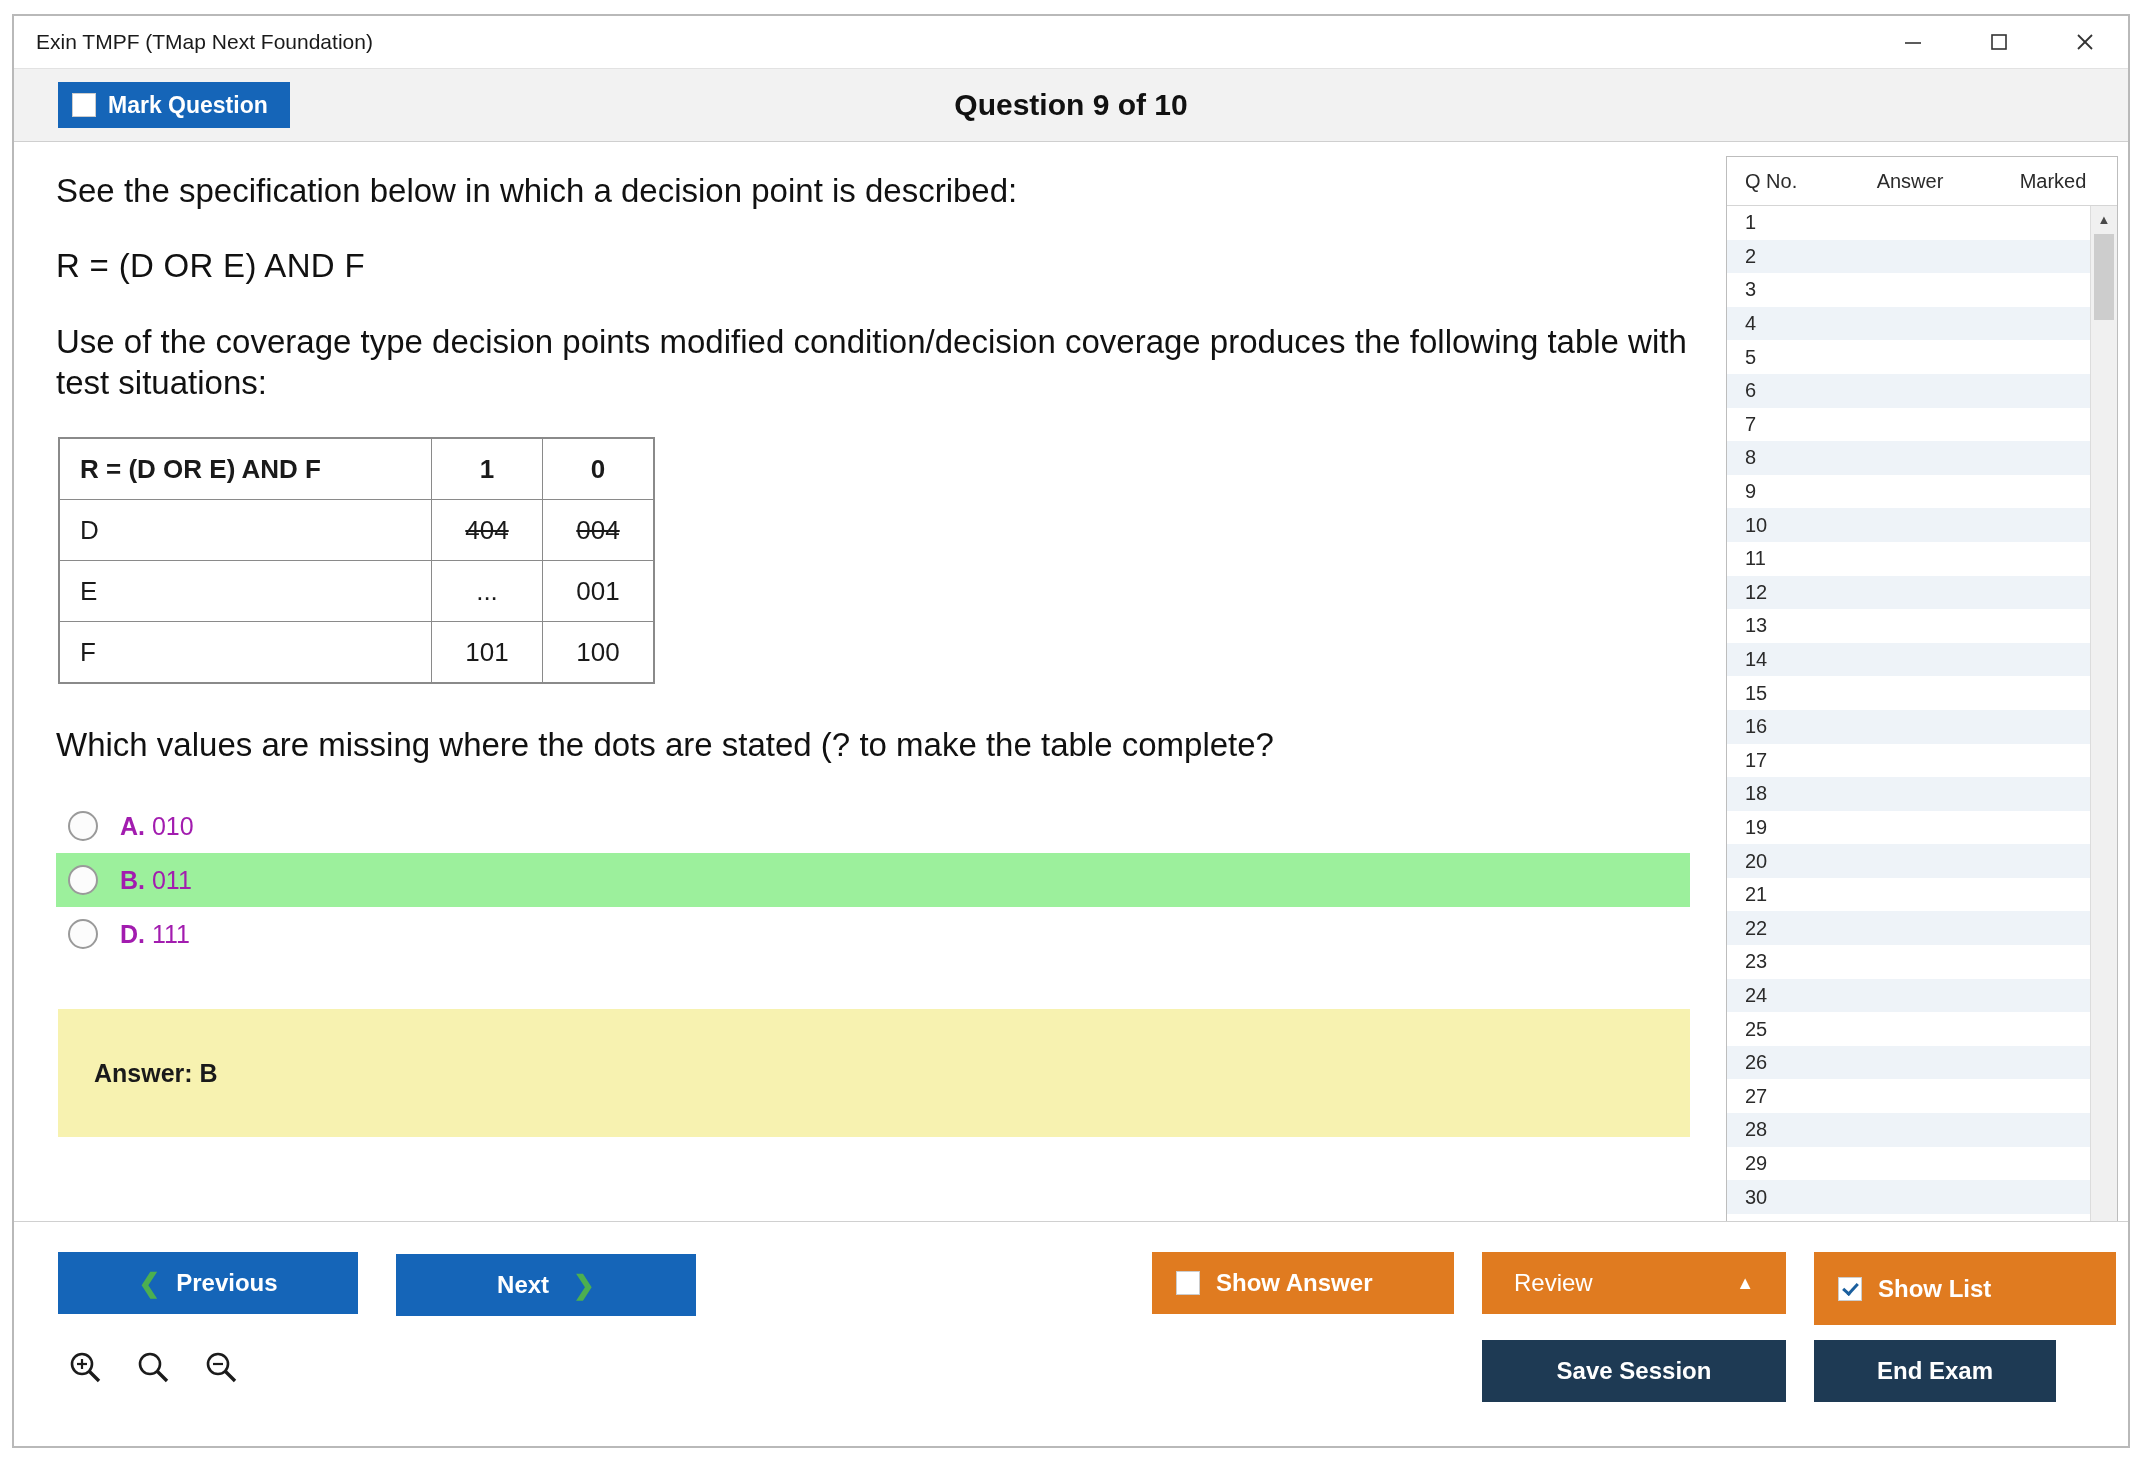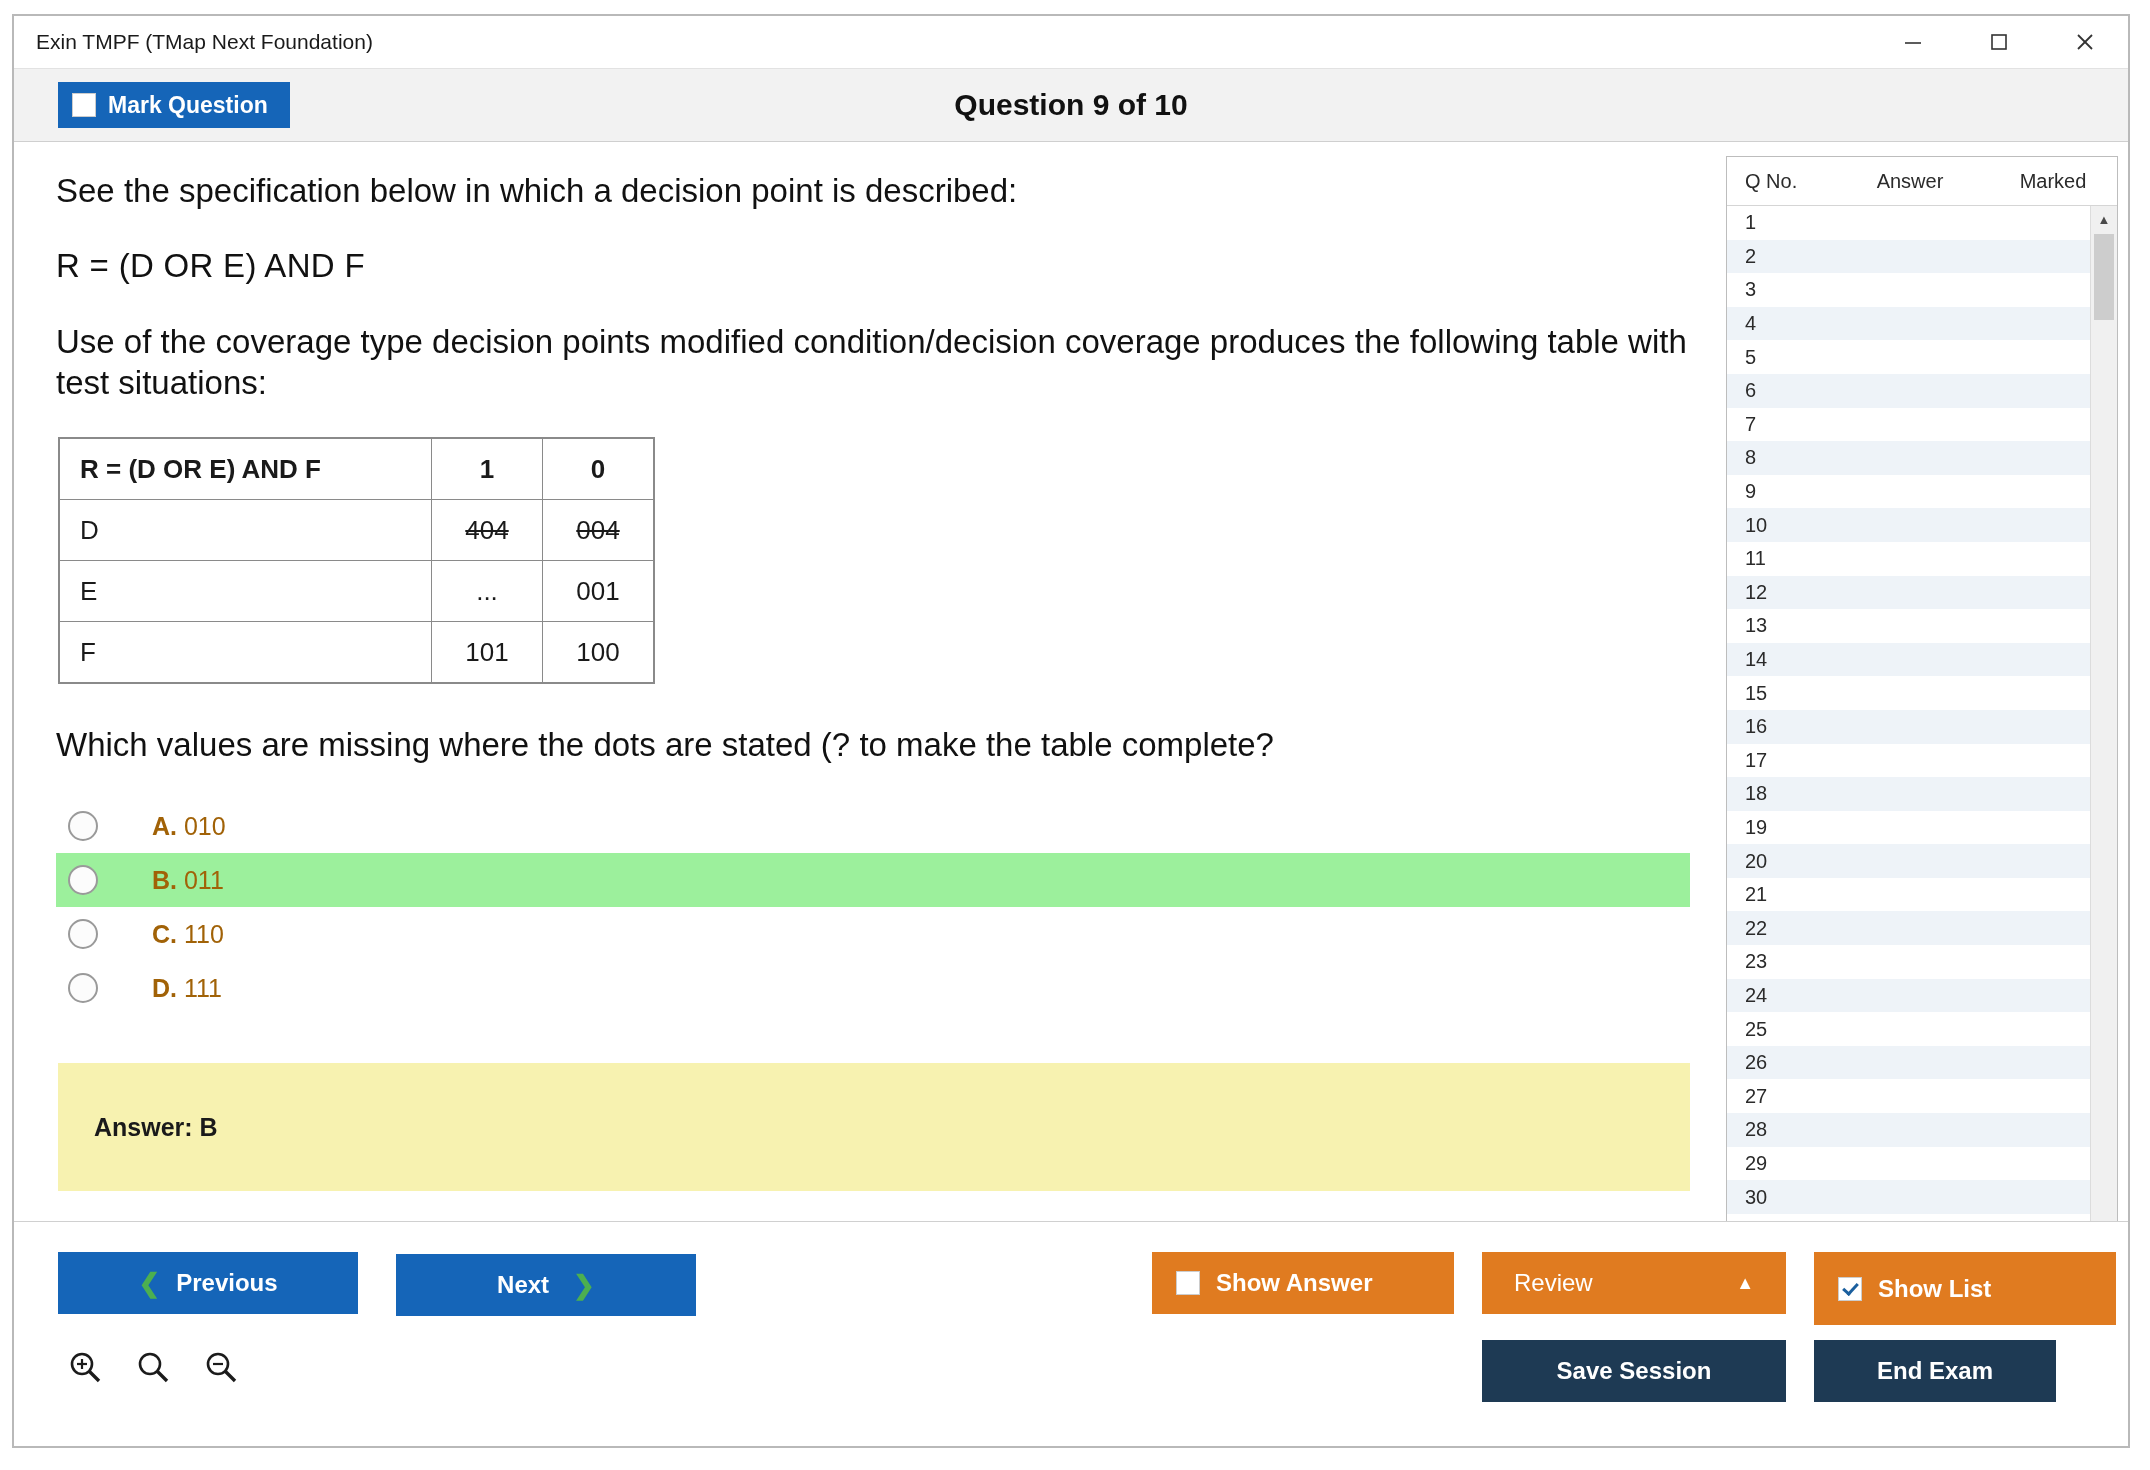--- a/index.html
+++ b/index.html
@@ -178,22 +178,21 @@
     width: 30px;
     height: 30px;
     border-radius: 50%;
     border: 2px solid #9a9a9a;
     background: #fcfcfc;
     flex: none;
     box-sizing: border-box;
   }
   .option-label {
     font-size: 25px;
-    color: #a16207;
-    margin-left: 32px;
+    color: #a21caf;
   }
   .option-label b { font-weight: bold; }
 
   
   .answer-box {
     margin: 48px 0 0 2px;
     background: #f7f2b0;
     height: 128px;
     display: flex;
     align-items: center;
@@ -426,24 +425,20 @@
       <p class="q-text">Which values are missing where the dots are stated (? to make the table complete?</p>
 
       <div class="options">
         <div class="option-row">
           <span class="radio"></span>
           <span class="option-label"><b>A.</b> <span>010</span></span>
         </div>
         <div class="option-row selected">
           <span class="radio"></span>
           <span class="option-label"><b>B.</b> <span>011</span></span>
-        </div>
-        <div class="option-row">
-          <span class="radio"></span>
-          <span class="option-label"><b>C.</b> <span>110</span></span>
         </div>
         <div class="option-row">
           <span class="radio"></span>
           <span class="option-label"><b>D.</b> <span>111</span></span>
         </div>
       </div>
 
       <div class="answer-box">
         <span>Answer: B</span>
       </div>

